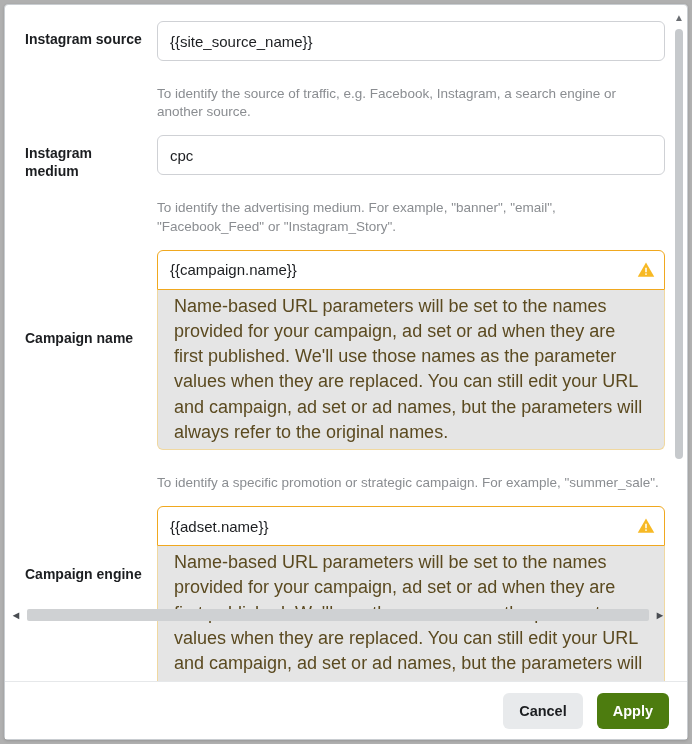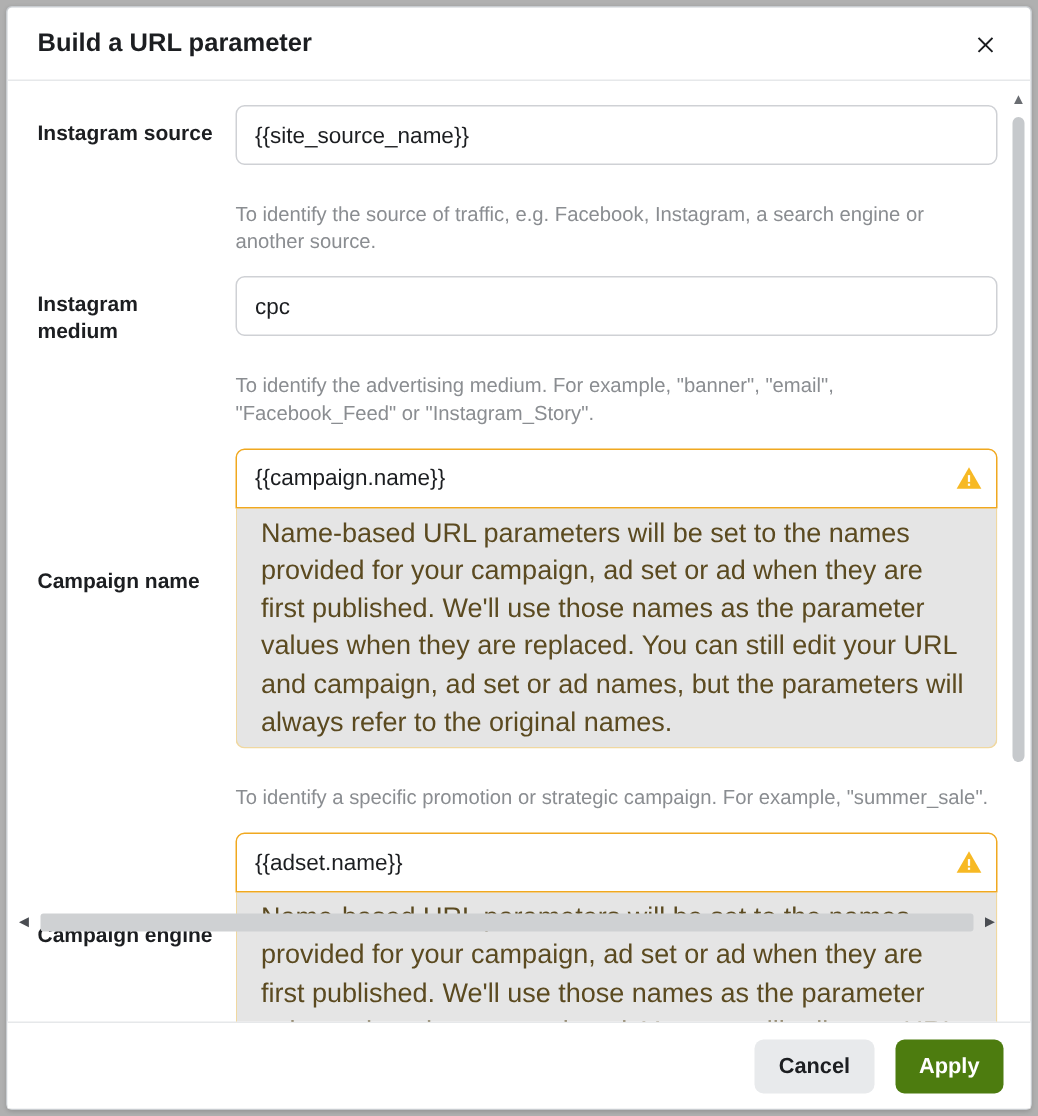--- a/index.html
+++ b/index.html
@@ -188,28 +188,20 @@
     .btn-secondary { background: #e8eaec; color: #1c1e21; }
     .btn-primary { background: #4d7c0f; color: #fff; }
     .row-name-align { padding-top: 80px; }
     .row-content-align { padding-top: 60px; }
   </style>
 </head>
 <body>
 
 <div class="modal">
 
-  <div class="modal-header">
-    <div class="modal-title">Build a URL parameter</div>
-    <div class="close-btn">
-      <svg viewBox="0 0 24 24">
-          <path d="M18.3 5.71 12 12.01l-6.3-6.3-1.41 1.41 6.3 6.3-6.3 6.29 1.41 1.41 6.3-6.29 6.3 6.29 1.41-1.41-6.29-6.29 6.29-6.3z" fill="currentColor"></path>
-        </svg>
-    </div>
-  </div>
 
   <div class="modal-body-wrap">
     <div class="modal-body">
       <div class="scroll-area">
 
         <div class="row">
           <div class="row-label">Instagram source</div>
           <div class="row-field">
             <div class="input-wrap">
               <input type="text" class="text-input" value="{{site_source_name}}" style="">

